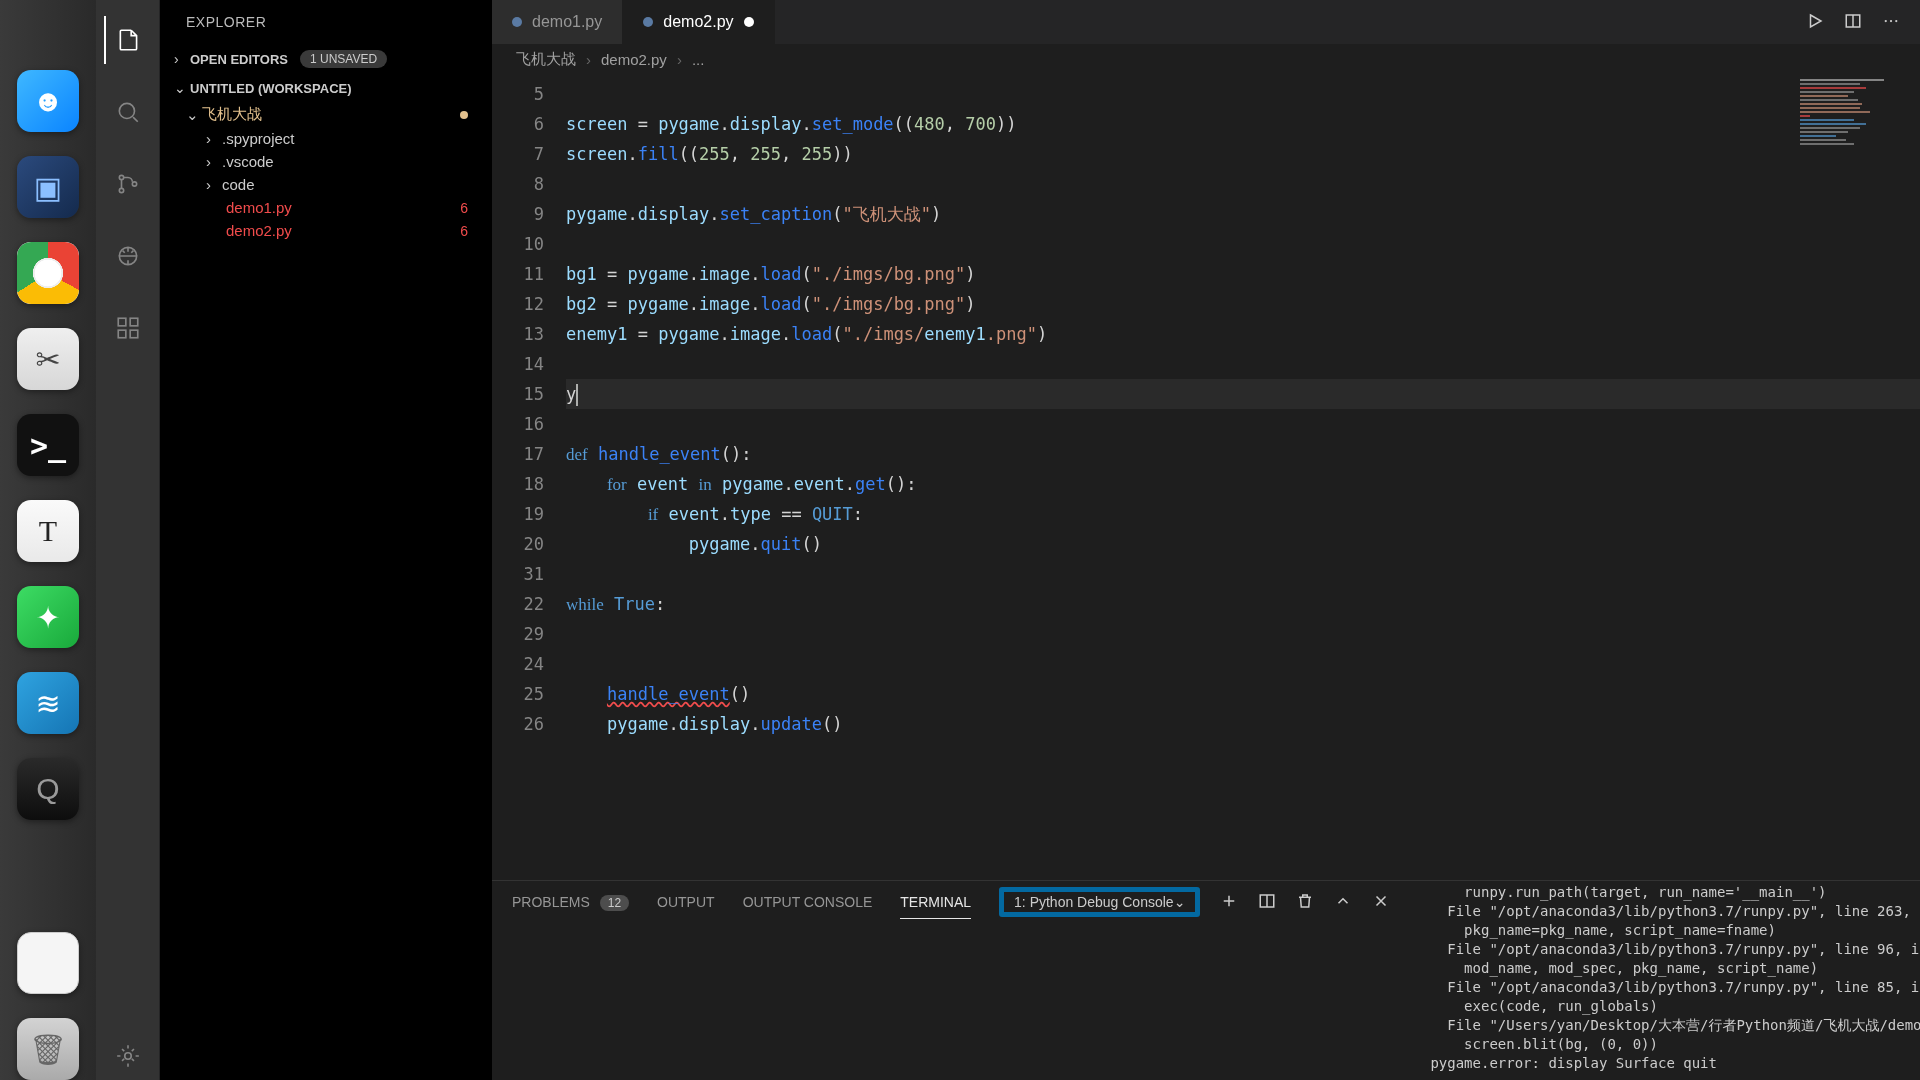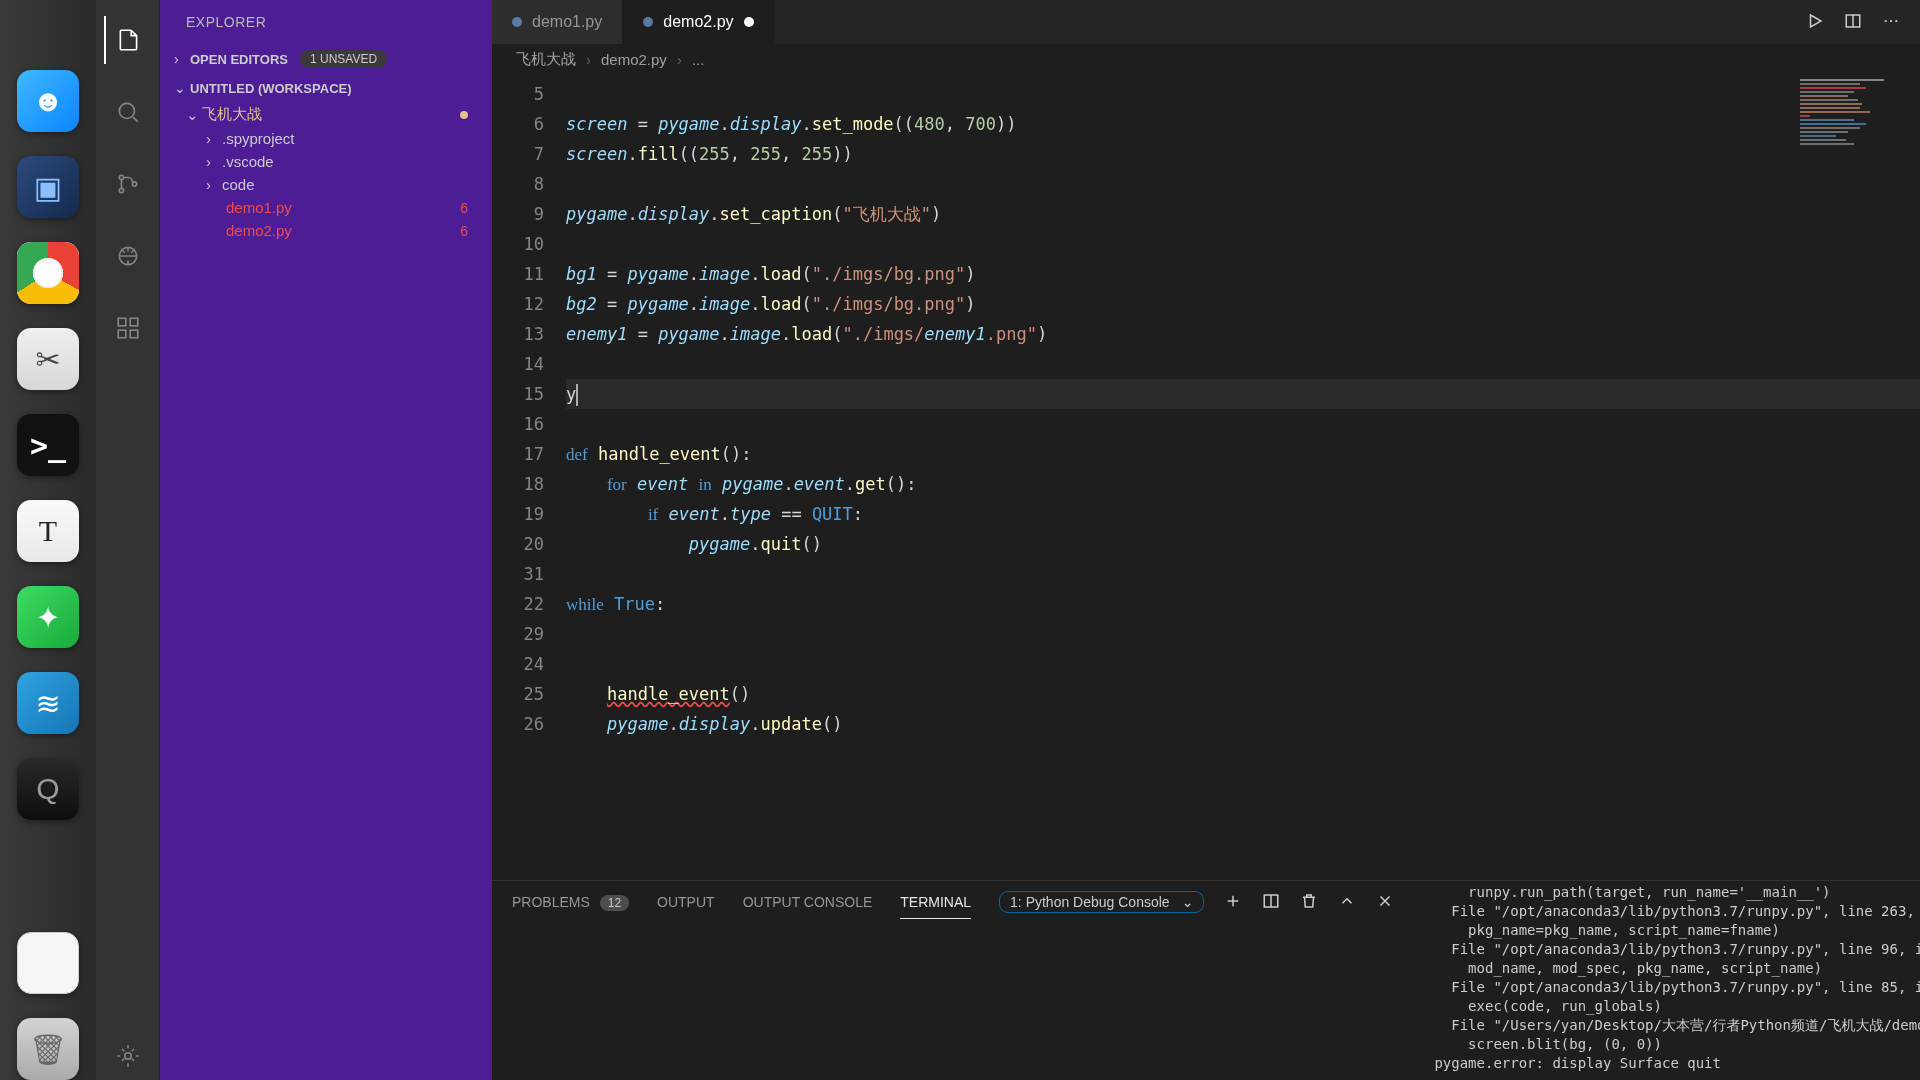--- a/index.html
+++ b/index.html
@@ -66,21 +66,21 @@
   width: 48px; height: 48px;
   display: flex; align-items: center; justify-content: center;
   color: #858585;
   cursor: pointer;
 }
 .activity-item.active { color: #fff; border-left: 2px solid #fff; }
 .activity-spacer { flex:1; }
 
 .sidebar {
   width: 332px;
-  background: #4c1d95;
+  background: #000000;
   display: flex;
   flex-direction: column;
   font-size: 14px;
 }
 .sidebar-title {
   padding: 14px 26px;
   text-transform: uppercase;
   font-size: 14px;
   letter-spacing: 0.5px;
   color: #bbb;
@@ -190,24 +190,24 @@
   font-size: 17px;
   line-height: 30px;
   color: #d4d4d4;
   white-space: pre;
   padding-top: 4px;
 }
 .code-line { height: 30px; }
 .code-line.current { background: #2a2a2a; }
 .tk-kw { color: #569cd6; font-family: Liberation Serif, serif; }
 .tk-const { color: #569cd6; }
-.tk-fn { color: #fef9c3; }
+.tk-fn { color: #3b82f6; }
 .tk-str { color: #ce9178; }
 .tk-num { color: #b5cea8; }
-.tk-var { color: #9cdcfe; font-style: italic; }
+.tk-var { color: #9cdcfe; }
 .cursor { border-left: 2px solid #aeafad; height: 22px; display:inline-block; vertical-align: middle; }
 .squiggle { text-decoration: underline wavy #f14c4c; text-decoration-skip-ink: none; }
 
 .minimap {
   position: absolute;
   top: 4px;
   right: 0;
   width: 120px;
   height: 200px;
   background: #1e1e1e;
@@ -229,26 +229,25 @@
   height: 42px;
   padding: 0 20px;
   gap: 28px;
   font-size: 14px;
 }
 .panel-tab { color: #969696; cursor: pointer; padding: 8px 0; }
 .panel-tab.active { color: #e7e7e7; border-bottom: 1px solid #e7e7e7; }
 .panel-badge { background:#4d4d4d; border-radius:10px; padding:1px 8px; font-size:12px; margin-left:6px; color:#ccc; }
 .panel-toolbar { margin-left: auto; display: flex; align-items: center; gap: 20px; color: #ccc; }
 .panel-dropdown {
-  border: 1px solid #0369a1;
+  border: 5px solid #0369a1;
   padding: 2px 10px;
-  border-radius: 9px;
-  display: flex;
-  align-items: center;
-  gap: 12px;
+  border-radius: 3px;
+  display: flex;
+  align-items: center;
   font-size: 14px;
 }
 .terminal-content {
   flex: 1;
   padding: 2px 20px;
   font-family: "SF Mono", Menlo, Consolas, monospace;
   font-size: 14px;
   line-height: 19px;
   color: #cccccc;
   overflow: hidden;

